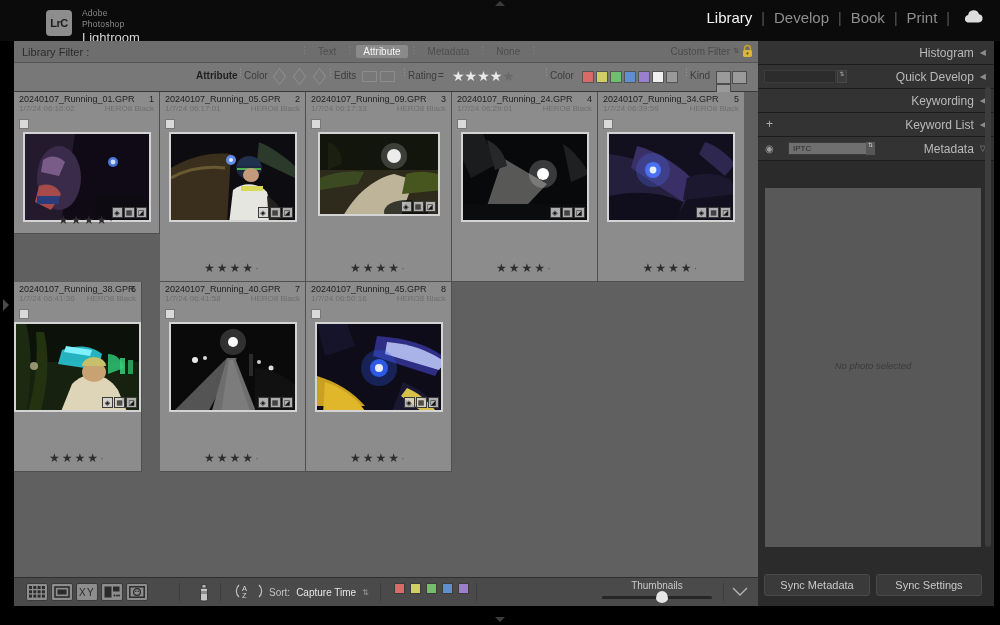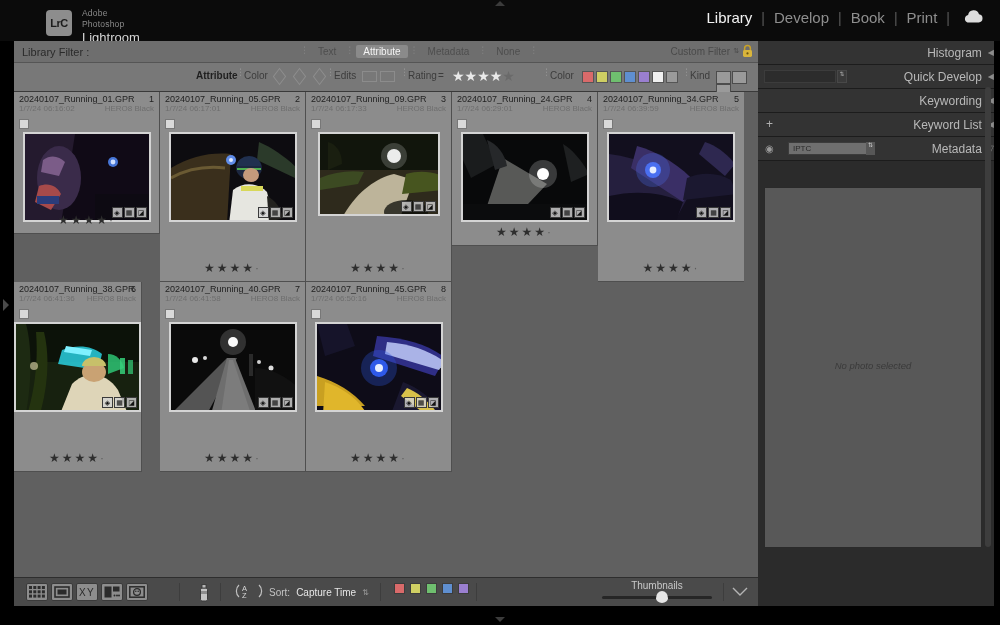--- a/index.html
+++ b/index.html
@@ -89,21 +89,21 @@
   .tb-swatch { width:11px;height:11px; border:1px solid #3c3c3c; }
   .thumbs-label { font-size:10px; color:#c8c8c8; }
   .slider-track { width:110px; height:3px; background:#262626; border-radius:2px; position:relative; }
   .slider-knob { position:absolute; left:54px; top:-5px; width:12px;height:12px; background:#e6e6e6; border-radius:50% 50% 50% 50%/60% 60% 40% 40%; }
 
   
   .rightpanel { position:absolute; left:758px; top:41px; width:236px; height:565px; background:#2b2b2b; }
   .panelstrip { position:absolute; left:994px; top:41px; width:6px; height:565px; background:#000; }
   .ph {
     position:relative; height:24px; background:#333; border-bottom:1px solid #1c1c1c;
-    display:flex; align-items:center; justify-content:flex-end; padding-right:0;
+    display:flex; align-items:center; justify-content:flex-end; padding-right:8px;
   }
   .ph-title { font-size:12px; color:#b9b9b9; margin-right:6px; }
   .ph-arrow { font-size:8px; color:#8c8c8c; }
   .ph-plus { position:absolute; left:8px; top:6px; color:#b0b0b0; font-size:12px; line-height:11px;}
   .qd-field { position:absolute; left:6px; top:5px; width:72px; height:13px; background:#2c2c2c; border:1px solid #3c3c3c; }
   .qd-stepper { position:absolute; left:79px; top:5px; width:10px;height:13px; background:#3a3a3a; border:1px solid #484848; font-size:6px; color:#aaa; text-align:center; line-height:6px;}
   .eye { position:absolute; left:7px; top:6px; font-size:10px; color:#9b9b9b; }
   .iptc-sel { position:absolute; left:30px; top:5px; width:86px; height:13px; background:#6f6f6f; border:1px solid #3c3c3c; font-size:8px; color:#2a2a2a; padding-left:4px; line-height:12px; }
   .iptc-arrows { position:absolute; left:108px; top:5px; width:9px; height:13px; background:#575757; font-size:6px; color:#ccc; text-align:center; line-height:6px;}
   .meta-body { position:absolute; left:6px; right:12px; top:146px; bottom:58px; background:#585858; border:1px solid #2a2a2a; }
@@ -308,21 +308,21 @@
             <div class="badges">
               <div class="badge">◈</div>
               <div class="badge">▦</div>
               <div class="badge">◪</div>
             </div>
           </div>
         </div>
         <div class="rating">★★★★<span class="dot">·</span></div>
       </div>
 
-      <div class="cell" style="left:438px;top:0;width:146px;height:154px;">
+      <div class="cell" style="left:438px;top:0;width:146px;height:190px;">
         <div class="cell-hdr">
           <div class="cell-name">20240107_Running_24.GPR</div>
           <div class="cell-idx">4</div>
           <div class="cell-date">1/7/24 06:29:01</div>
           <div class="cell-cam">HERO8 Black</div>
         </div>
         <div class="cell-flagbox"></div>
         <div class="thumbwrap">
           <div class="thumb" style="width:128px;height:90px;">
             <svg width="128" height="90" viewBox="0 0 128 90">
@@ -608,20 +608,24 @@
       <div class="iptc-sel">IPTC</div>
       <div class="iptc-arrows">⇅</div>
       <span class="ph-title">Metadata</span>
       <span class="ph-arrow">▽</span>
     </div>
 
     <div class="meta-body">
       <div class="meta-empty">No photo selected</div>
     </div>
 
+    <div class="sync-row">
+      <div class="sync-btn">Sync Metadata</div>
+      <div class="sync-btn">Sync Settings</div>
+    </div>
 
     <div class="rp-scroll"></div>
   </div>
 
   <div class="panelstrip"></div>
   <div class="bottomstrip">
     <div class="nub-bot"></div>
   </div>
 </div>
 

